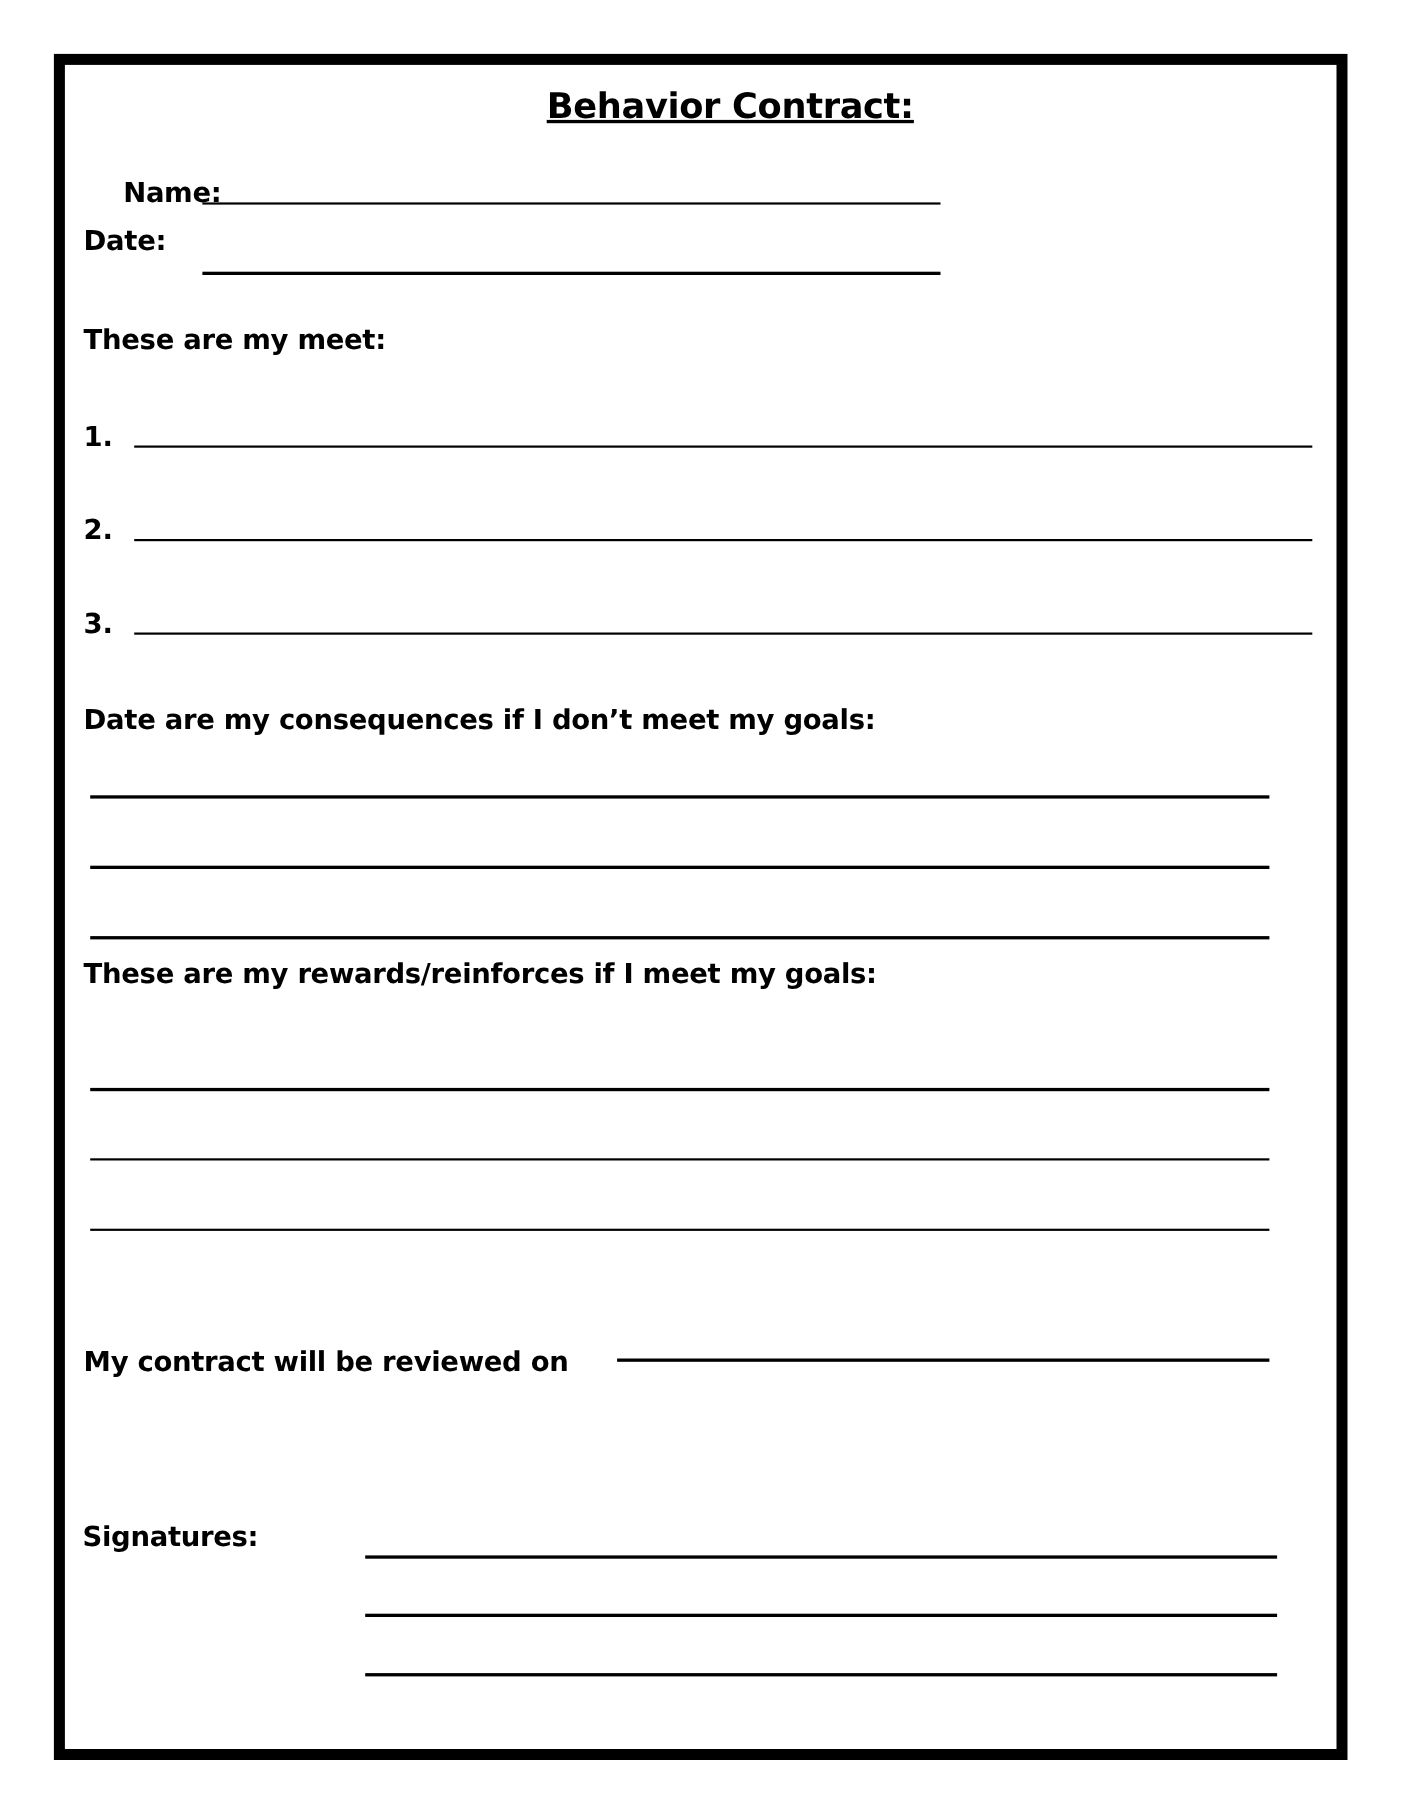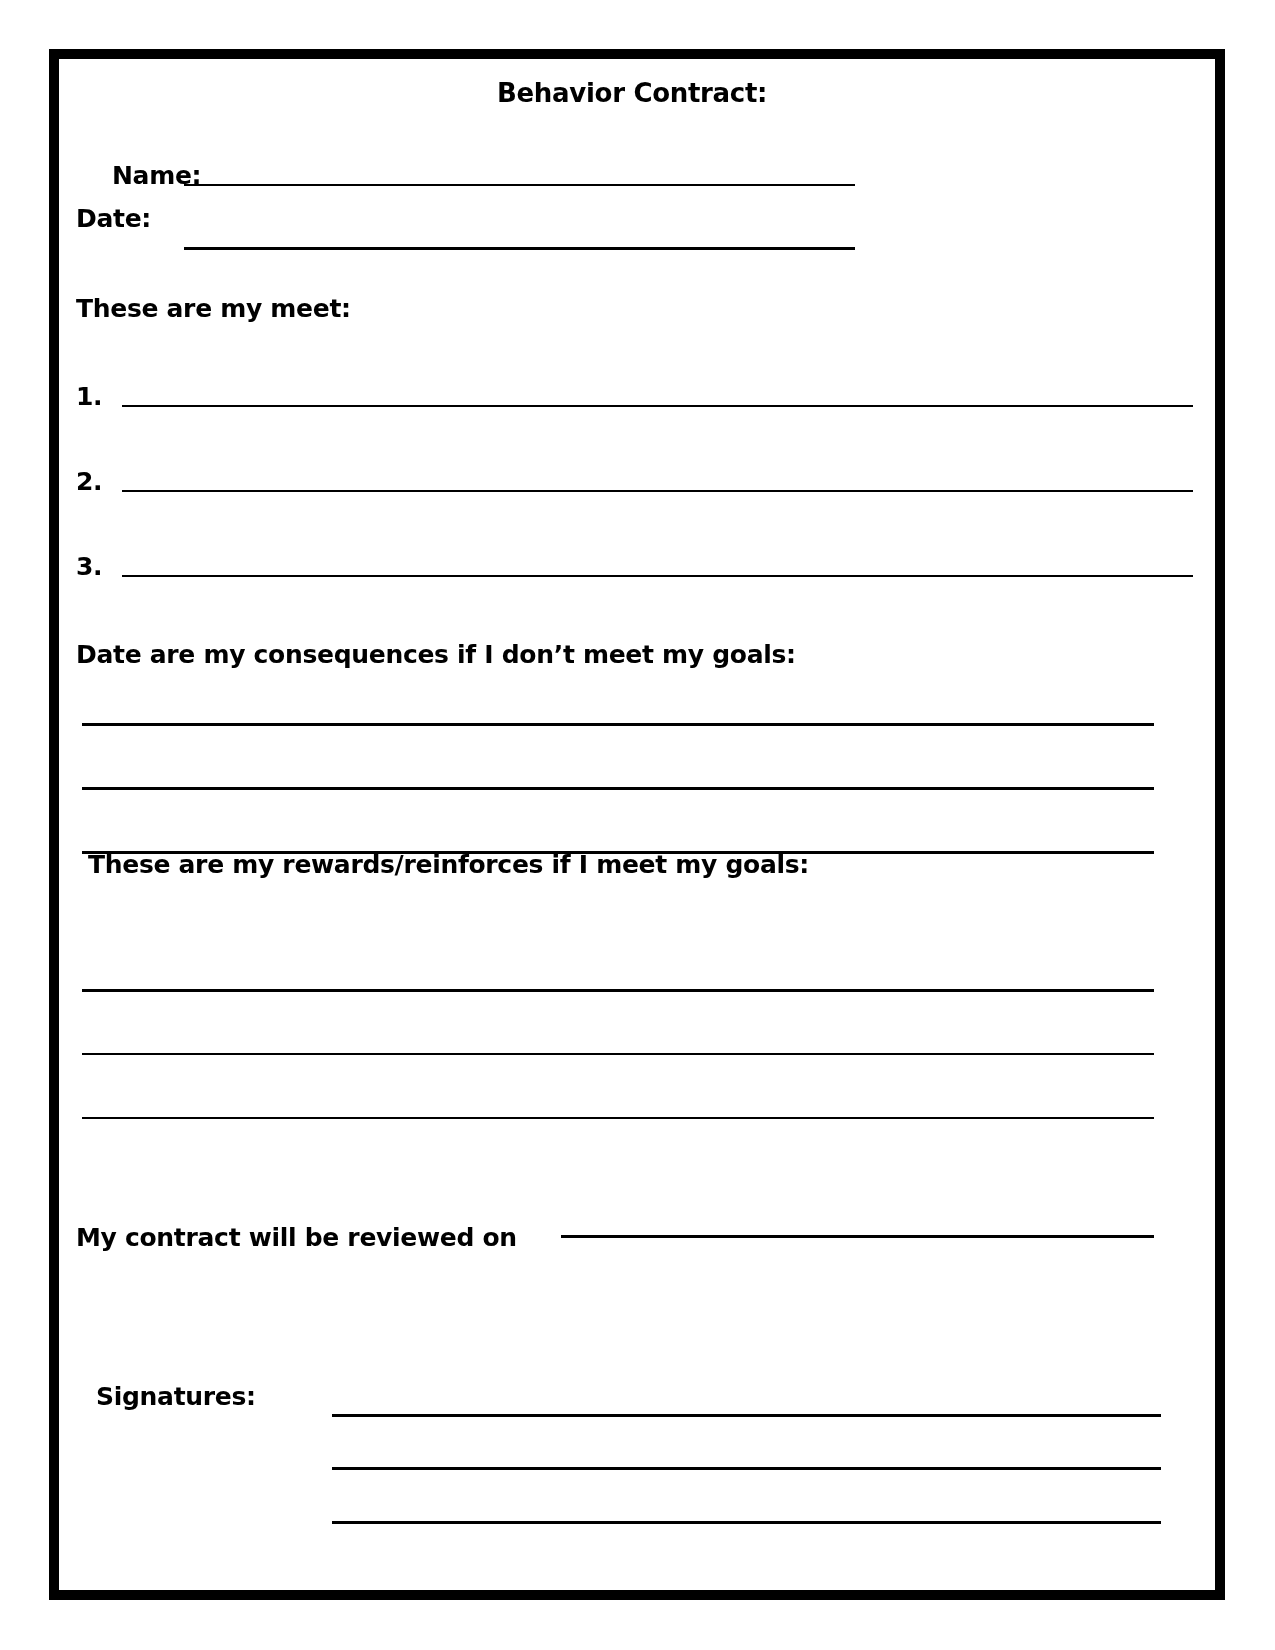--- a/index.html
+++ b/index.html
@@ -10,21 +10,21 @@
   .txt { position: absolute; font-weight: bold; font-size: 25px; line-height: 1;
          white-space: nowrap; letter-spacing: -0.3px; }
   .line { position: absolute; height: 3px; background: #000; }
   .line.thin { height: 2px; }
 </style>
 </head>
 <body>
 
 <div class="frame"></div>
 
-<div class="txt" style="left:497px; top:80px; font-size:26px;">Behavior Contract:</div>
+<div class="txt" style="left:497px; top:80px; font-size:32px;text-decoration:underline;">Behavior Contract:</div>
 
 <div class="txt" style="left:76px; top:163px;margin-left:36px;">Name:</div>
 <div class="line thin" style="left:184px; top:184px; width:671px;"></div>
 
 <div class="txt" style="left:76px; top:206px;">Date:</div>
 <div class="line" style="left:184px; top:247px; width:671px;"></div>
 
 <div class="txt" style="left:76px; top:296px;">These are my meet:</div>
 
 <div class="txt" style="left:76px; top:384px;">1.</div>
@@ -34,24 +34,24 @@
 <div class="line thin" style="left:122px; top:490px; width:1071px;"></div>
 
 <div class="txt" style="left:76px; top:554px;">3.</div>
 <div class="line thin" style="left:122px; top:575px; width:1071px;"></div>
 
 <div class="txt" style="left:76px; top:642px;">Date are my consequences if I don’t meet my goals:</div>
 <div class="line" style="left:82px; top:723px; width:1072px;"></div>
 <div class="line" style="left:82px; top:787px; width:1072px;"></div>
 <div class="line" style="left:82px; top:851px; width:1072px;"></div>
 
-<div class="txt" style="left:76px; top:852px;margin-left:12px;">These are my rewards/reinforces if I meet my goals:</div>
+<div class="txt" style="left:76px; top:873px;">These are my rewards/reinforces if I meet my goals:</div>
 <div class="line" style="left:82px; top:989px; width:1072px;"></div>
 <div class="line thin" style="left:82px; top:1053px; width:1072px;"></div>
 <div class="line thin" style="left:82px; top:1117px; width:1072px;"></div>
 
 <div class="txt" style="left:76px; top:1209px;margin-top:16px;">My contract will be reviewed on</div>
 <div class="line" style="left:561px; top:1235px; width:593px;"></div>
 
-<div class="txt" style="left:75px; top:1384px;margin-left:21px;">Signatures:</div>
+<div class="txt" style="left:75px; top:1384px;">Signatures:</div>
 <div class="line" style="left:332px; top:1414px; width:829px;"></div>
 <div class="line" style="left:332px; top:1467px; width:829px;"></div>
 <div class="line" style="left:332px; top:1521px; width:829px;"></div>
 
 </body></html>

